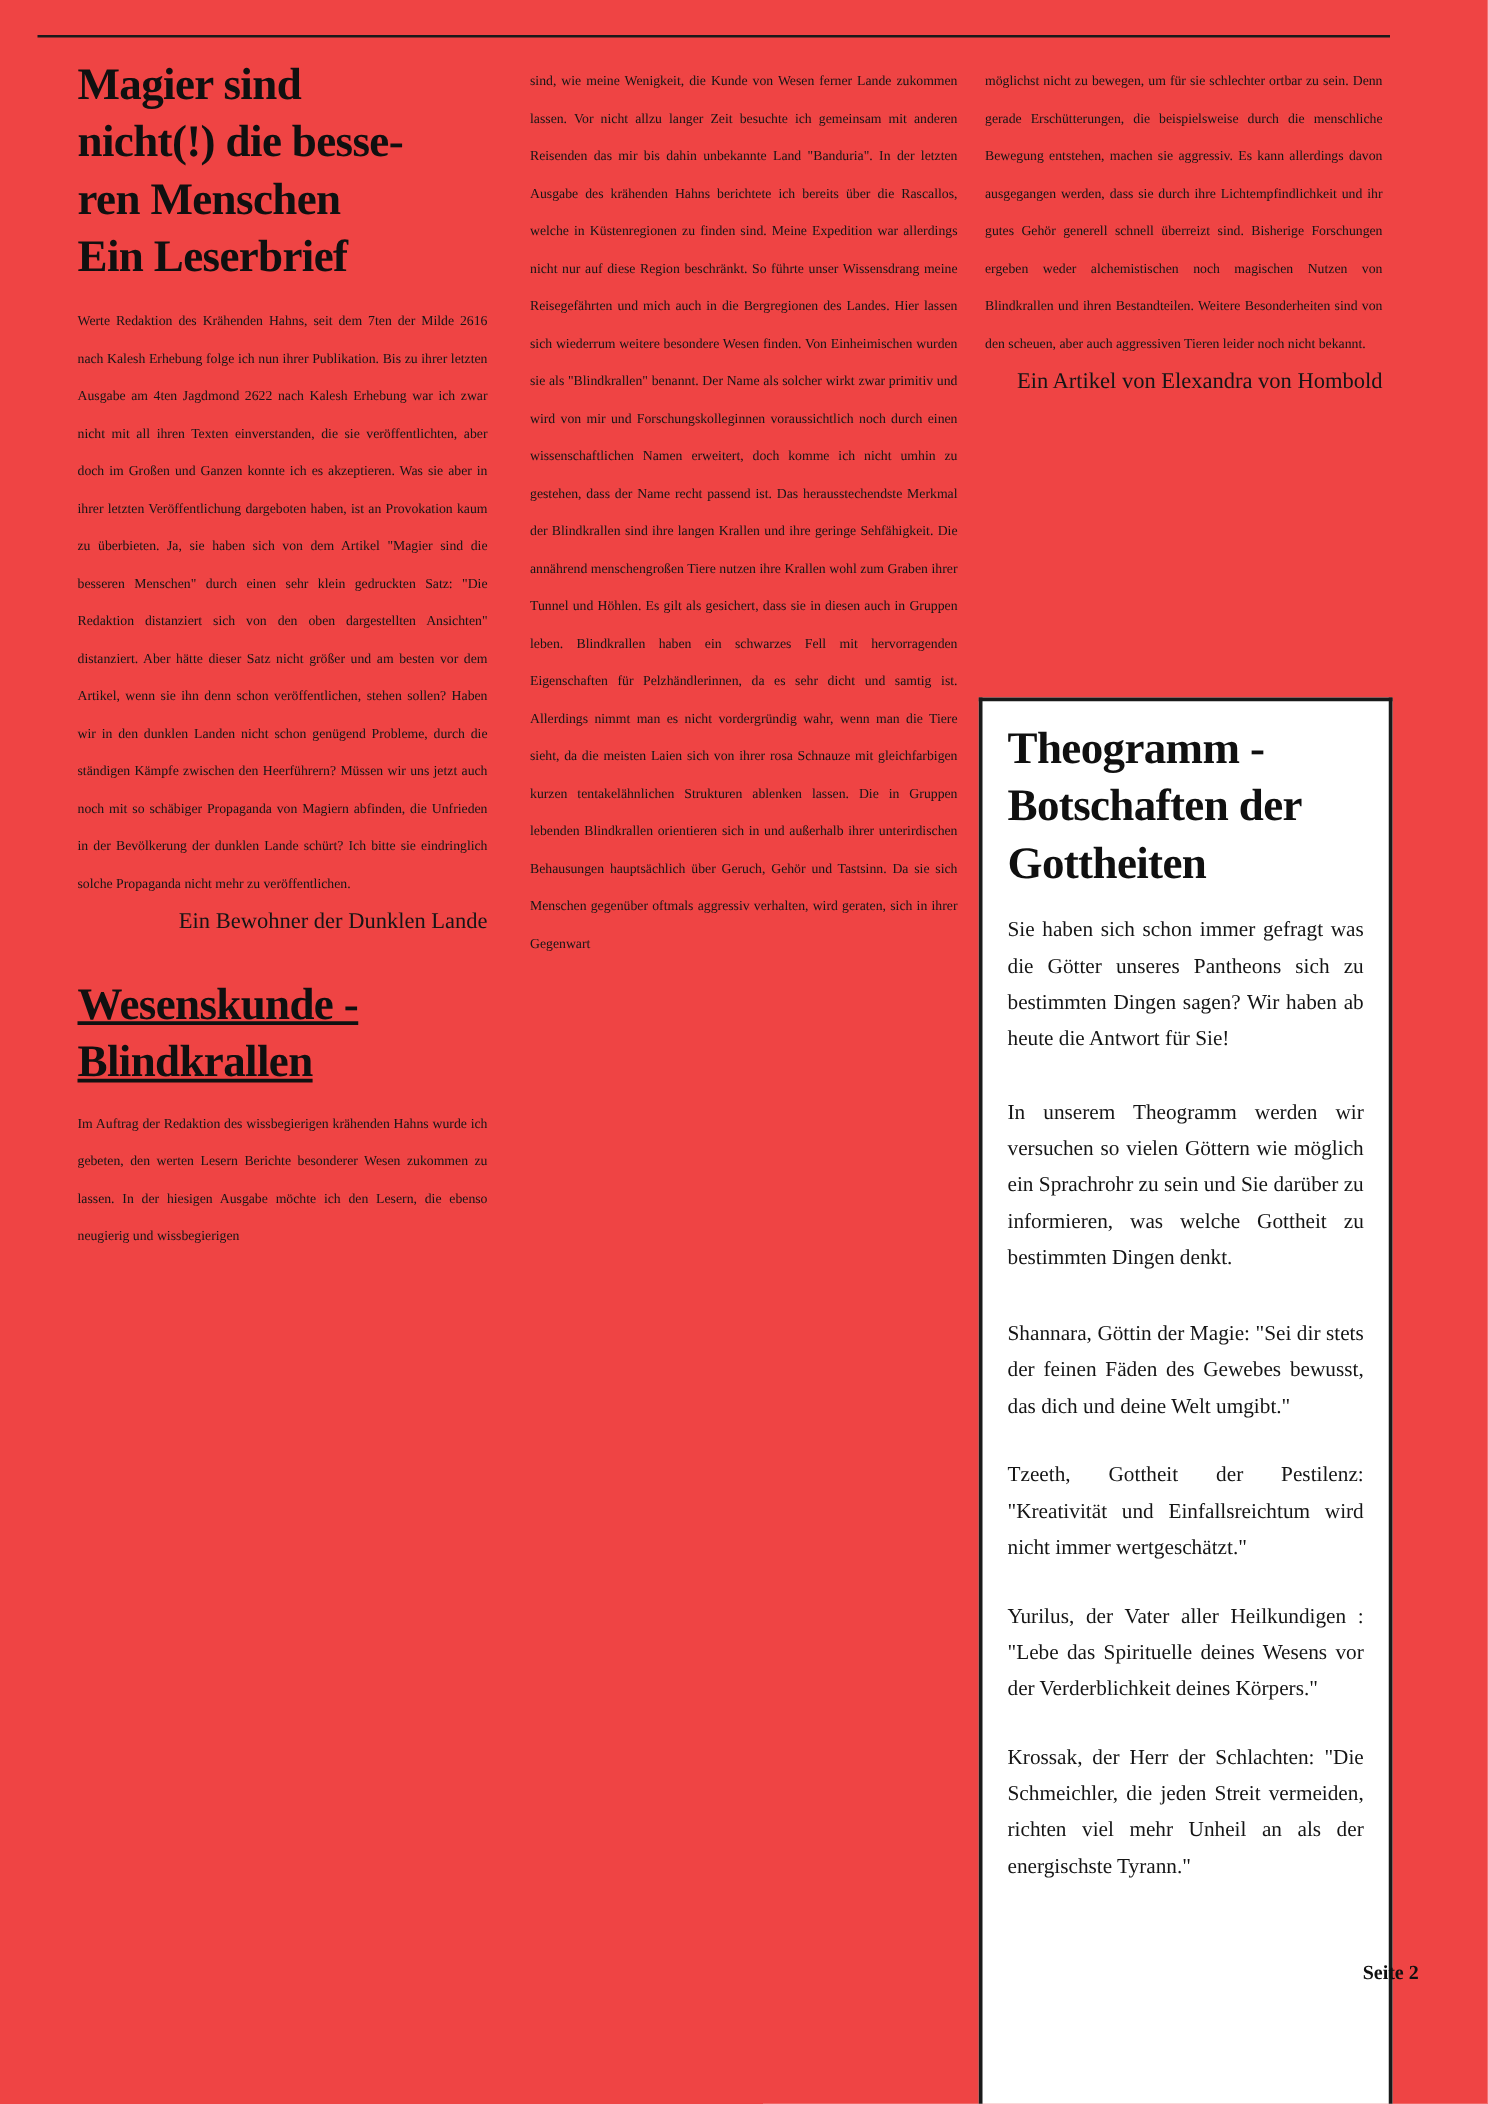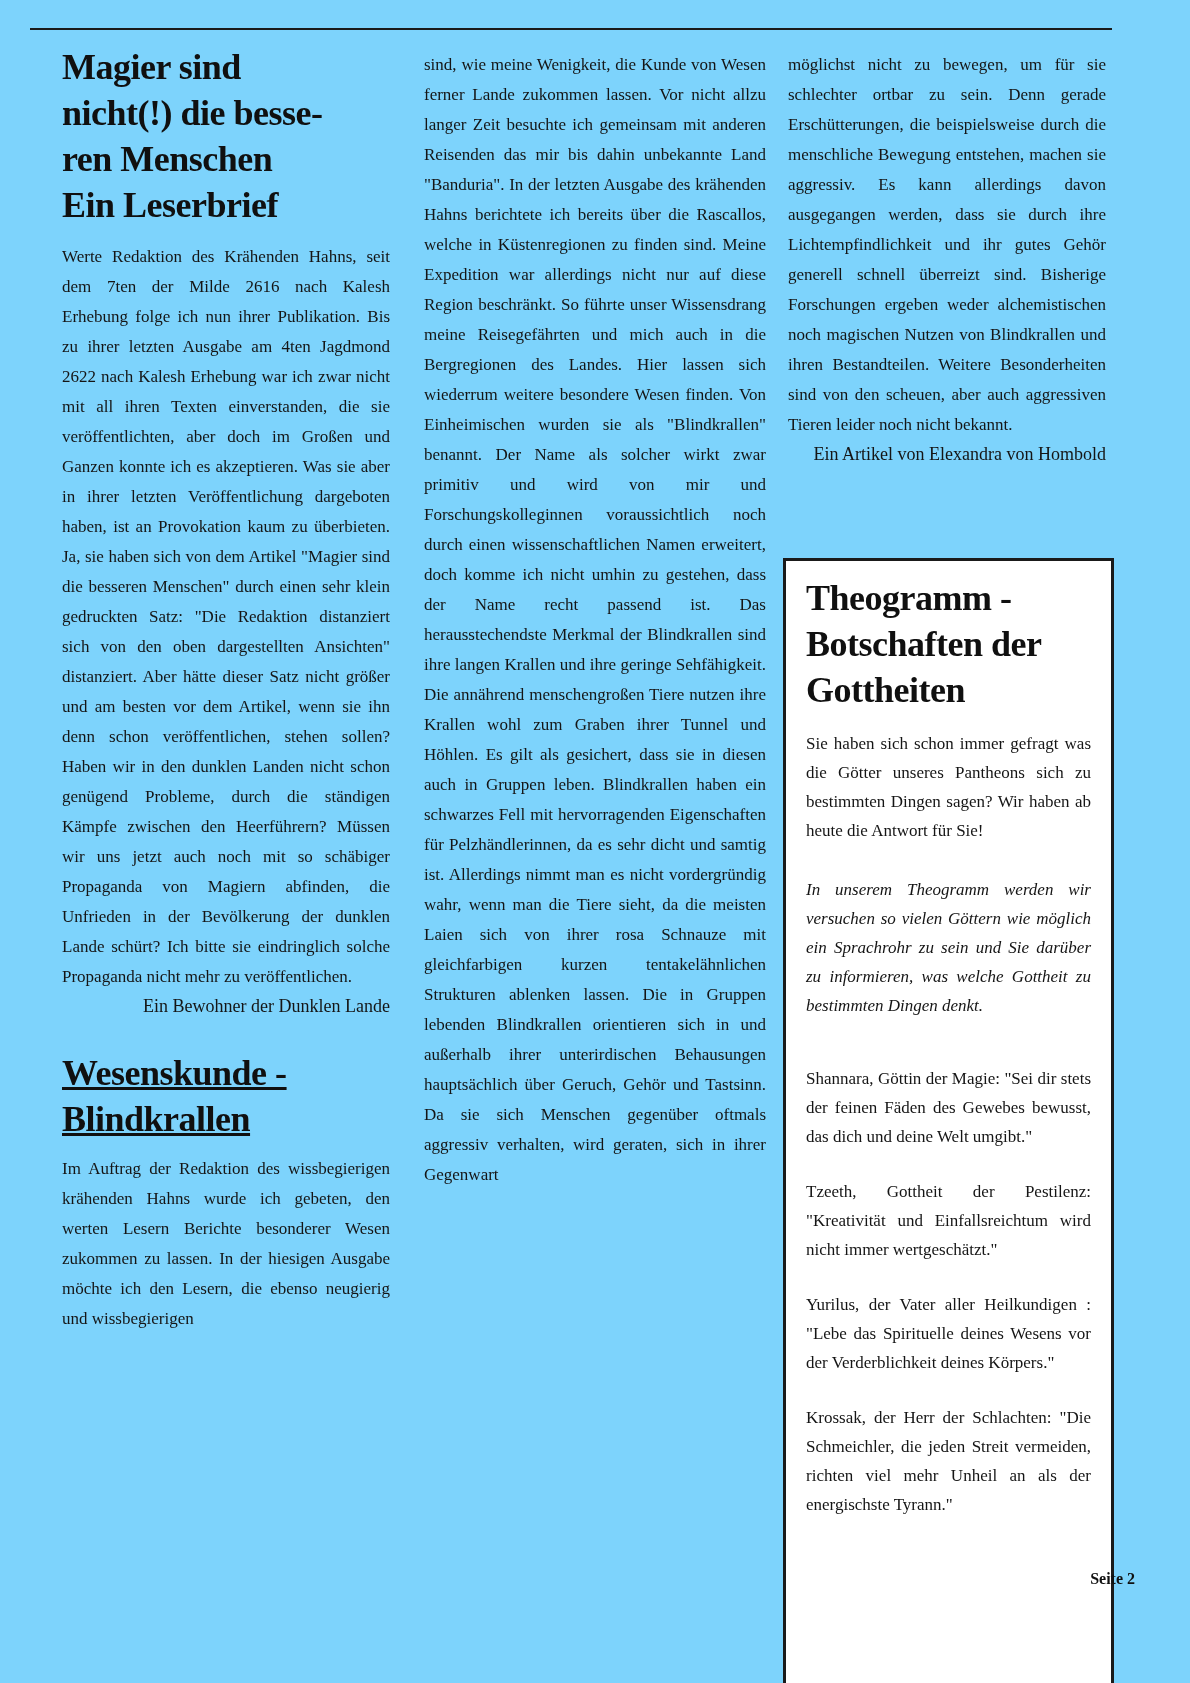--- a/index.html
+++ b/index.html
@@ -6,21 +6,21 @@
   html, body { margin: 0; padding: 0; }
   body {
     width: 1190px; height: 1683px;
     background: #ffffff;
     color: #161616;
     font-family: "Liberation Serif", serif;
   }
   .page {
     position: relative;
     width: 1190px; height: 1683px;
-    background: #7dd3fc;
+    background: #ef4444;
     overflow: hidden;
   }
   .top-rule {
     position: absolute;
     left: 30px; top: 28px;
     width: 1082px;
     border-top: 2px solid #1a1a1a;
   }
   .col { position: absolute; }
   .col1 { left: 62px;  top: 44px; width: 328px; }
@@ -32,21 +32,21 @@
     font-weight: 700;
     font-size: 36px;
     line-height: 46px;
     letter-spacing: -0.5px;
     margin: 0;
     color: #101010;
   }
   .hl-line { display: block; }
 
   .body-text {
-    font-size: 17px;
+    font-size: 11px;
     line-height: 30px;
     text-align: justify;
     margin: 0;
     color: #151515;
   }
   .signature {
     font-size: 18px;
     line-height: 20px;
     text-align: right;
     margin: 4px 0 0 0;
@@ -62,21 +62,21 @@
     width: 331px;
     height: 1130px;
     border: 3px solid #1a1a1a;
     border-bottom: none;
     padding: 14px 20px 0 20px;
     background: #ffffff;
   }
   .theobox .headline { margin-bottom: 16px; }
   .theobox .body-text { font-size: 17px; line-height: 29px; }
   .theobox .intro   { margin-bottom: 30px; }
-  .theobox .mission { margin-bottom: 44px; font-style: italic; }
+  .theobox .mission { margin-bottom: 32px; }
   .theobox .quote   { margin-bottom: 26px; }
 
   .page-number {
     position: absolute;
     right: 55px; bottom: 95px;
     font-family: "Liberation Serif", serif;
     font-weight: 700;
     font-size: 16px;
     color: #101010;
     margin-top: 16px;

